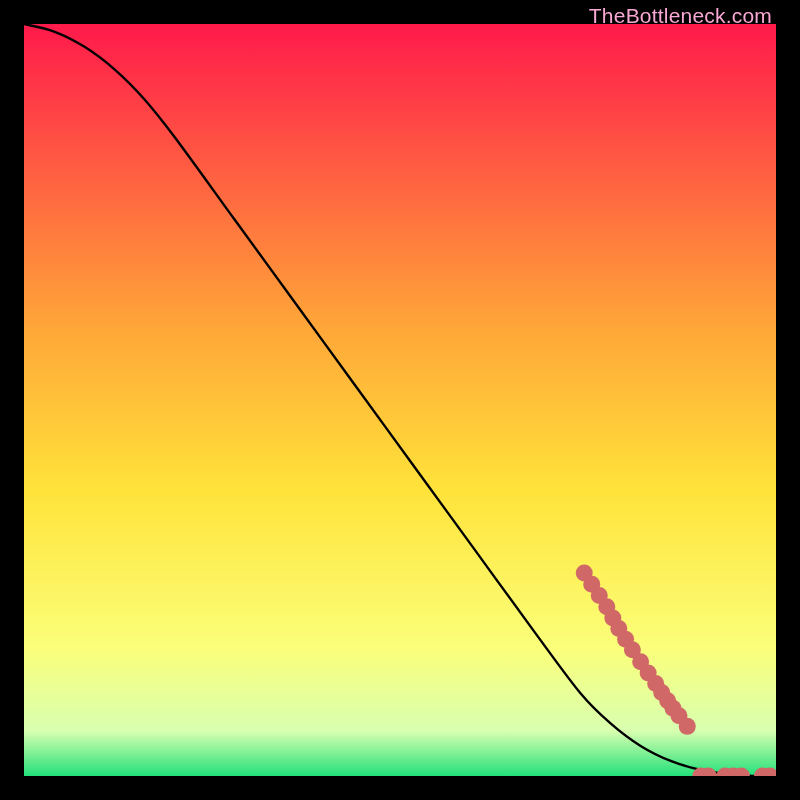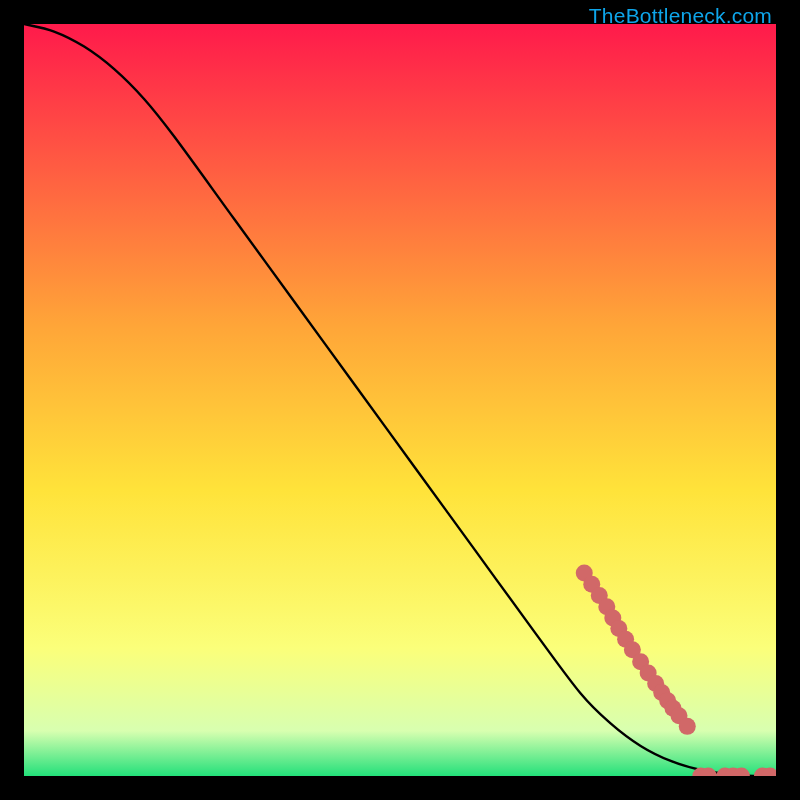--- a/index.html
+++ b/index.html
@@ -16,21 +16,21 @@
     left: 24px;
     top: 24px;
     width: 752px;
     height: 752px;
     background: #000;
   }
   .watermark {
     position: absolute;
     top: 4px;
     right: 28px;
-    color: #0ea5e9;
+    color: #f9a8d4;
     font-size: 21px;
     font-weight: 500;
     letter-spacing: 0.2px;
     z-index: 50;
   }
   svg {
     display: block;
   }
 </style>
 </head>

